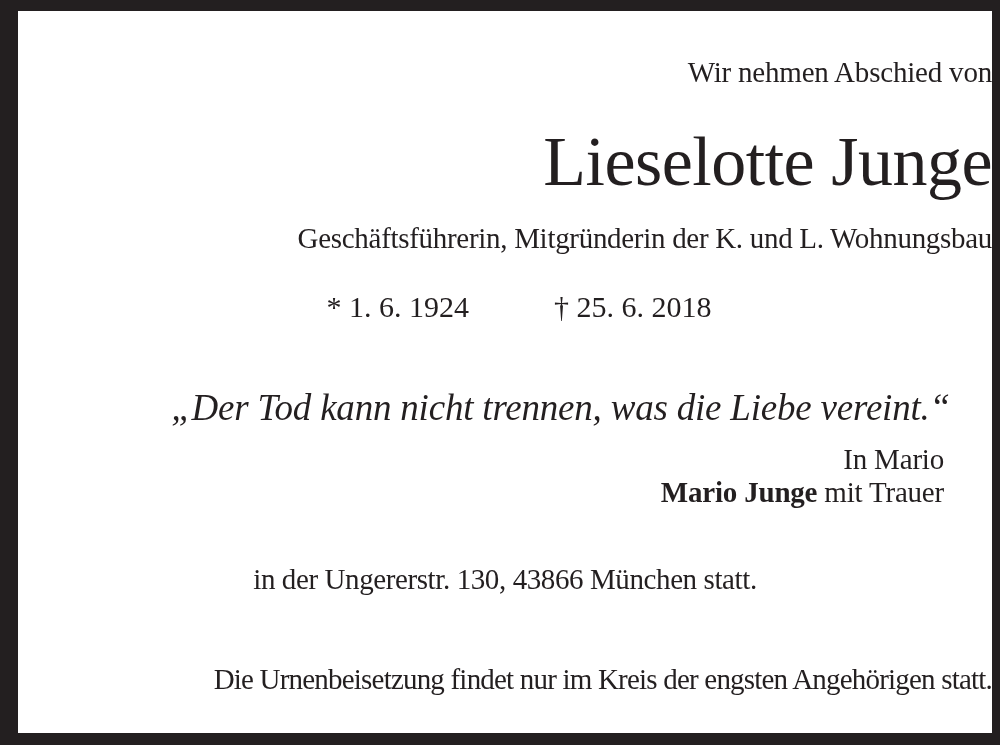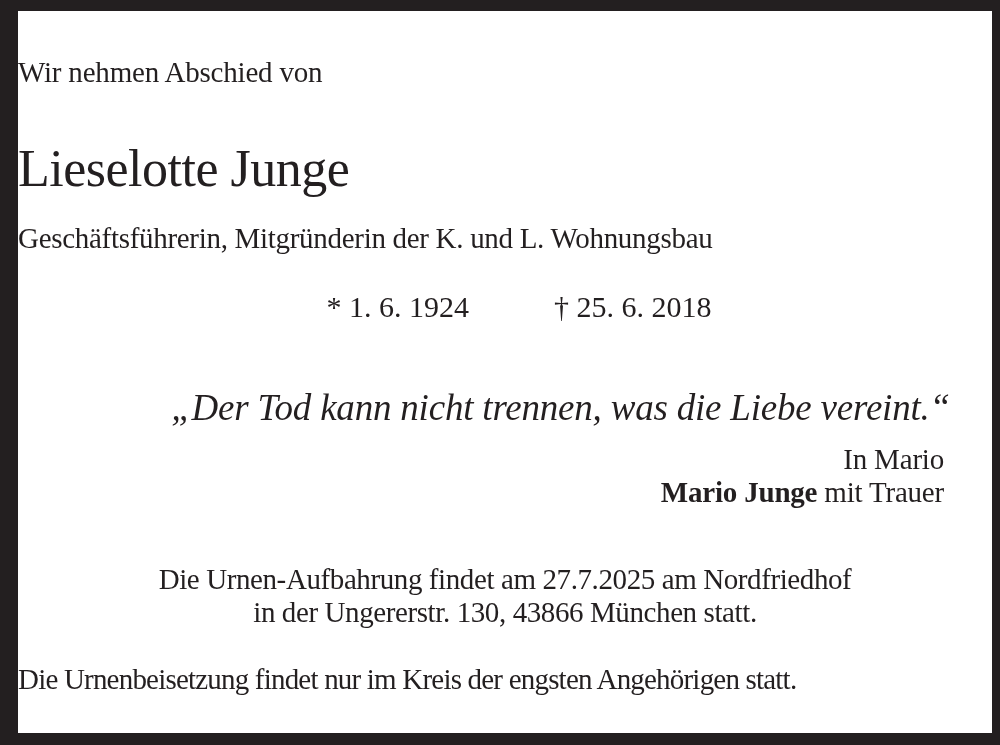--- a/index.html
+++ b/index.html
@@ -19,34 +19,33 @@
     background: var(--background, #ffffff);
     border-style: solid;
     border-color: var(--frame, #231f20);
     border-width: 11px 8px 12px 18px; 
     font-family: "Liberation Serif", "DejaVu Serif", serif;
     color: var(--text, #231f20);
   }
   .line {
     position: absolute;
     left: 0; right: 0;
-    text-align: left;
+    text-align: right;
     white-space: nowrap;
     line-height: 1;
   }
   .intro {
     top: 47px;
     font-size: 29px;
     letter-spacing: -0.2px;
   }
   .deceased-name {
     top: 116px;
-    font-size: 52px;
+    font-size: 70px;
     letter-spacing: -0.5px;
-    margin-top: 16px;
   }
   .role {
     top: 213px;
     font-size: 29px;
     letter-spacing: -0.3px;
   }
   .dates {
     position: absolute;
     top: 281px; left: 0; right: 0;
     display: flex;
@@ -111,19 +110,18 @@
   </div>
 
   <div class="quote">„Der Tod kann nicht trennen, was die Liebe vereint.“</div>
 
   <div class="mourners">
     <div>In Mario</div>
     <div><span class="bold">Mario Junge</span><span> mit Trauer</span></div>
   </div>
 
   <div class="announcement">
-    <div>Die Urnen-Aufbahrung findet am 27.7.2025 am Nordfriedhof</div>
     <div>in der Ungererstr. 130, 43866 München statt.</div>
   </div>
 
   <div class="line closing">Die Urnenbeisetzung findet nur im Kreis der engsten Angehörigen statt.</div>
 
 </div>
 
 </body></html>

